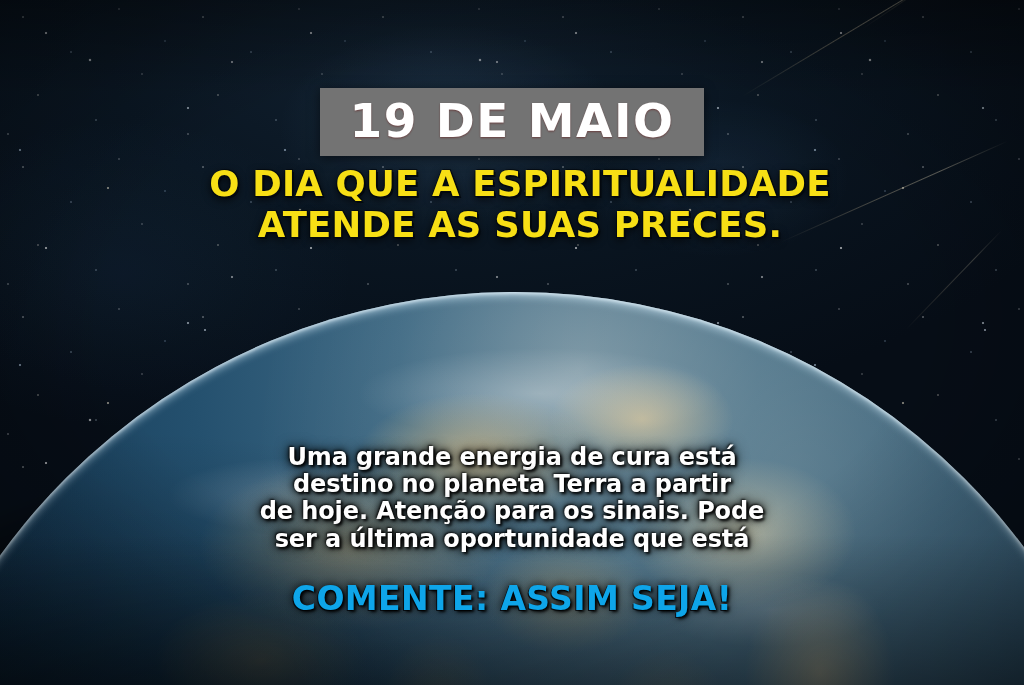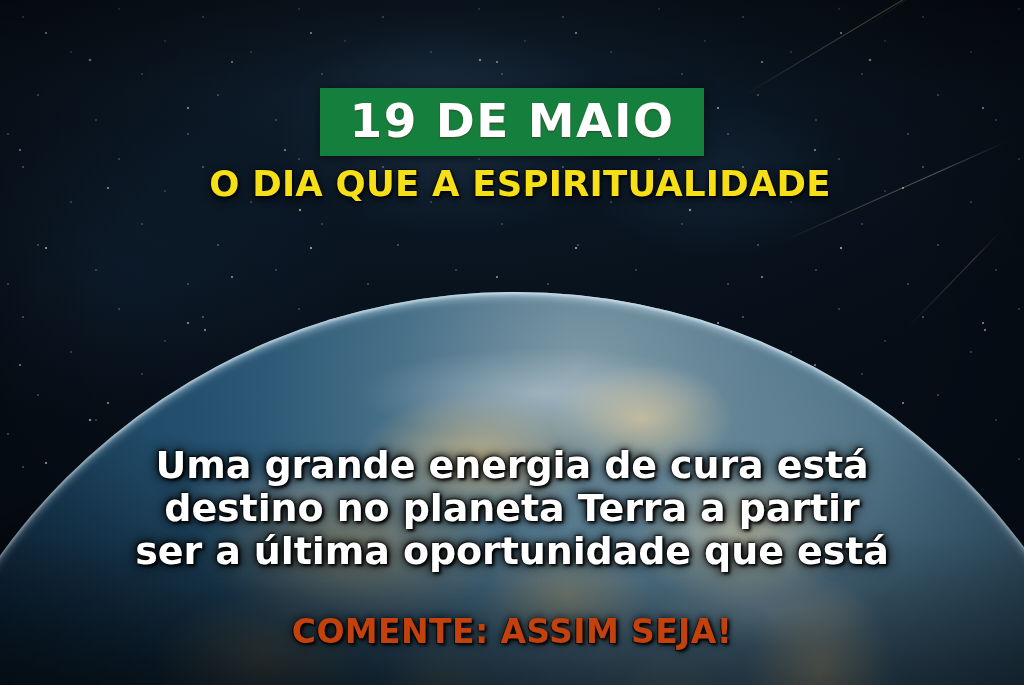--- a/index.html
+++ b/index.html
@@ -143,21 +143,21 @@
   }
 
   
   .content{position:absolute;inset:0;}
 
   .banner-row{
     position:absolute;left:0;right:0;top:88px;
     display:flex;justify-content:center;
   }
   .date-banner{
-    background:#15803d;
+    background:#737373;
     padding:9px 30px 12px;
     line-height:1;
     box-shadow:0 2px 10px rgba(0,0,0,.55);
   }
   .date-banner span{
     display:block;
     font-size:47px;
     font-weight:bold;
     letter-spacing:1.5px;
     color:#ffffff;
@@ -178,36 +178,36 @@
      -1px  1px 0 rgba(3,8,14,.75),
       1px -1px 0 rgba(3,8,14,.75),
       0 3px 9px rgba(0,0,0,.85);
   }
   .headline .ln{display:block;white-space:nowrap;}
 
   .body-copy{
     position:absolute;left:34px;right:34px;top:444px;
     text-align:center;
     color:#ffffff;
-    font-size:38px;
+    font-size:24px;
     font-weight:bold;
     line-height:1.135;
     letter-spacing:-.1px;
     text-shadow:
       0 0 7px rgba(0,0,0,.98),
       0 0 14px rgba(0,0,0,.92),
       2px 2px 3px rgba(0,0,0,.95),
      -1px -1px 2px rgba(0,0,0,.7);
   }
   .body-copy .ln{display:block;white-space:nowrap;}
 
   .cta{
-    position:absolute;left:0;right:0;top:612px;
+    position:absolute;left:0;right:0;top:579px;
     text-align:center;
-    color:#c2410c;
+    color:#0ea5e9;
     font-size:33px;
     font-weight:bold;
     letter-spacing:.4px;
     text-shadow:
       0 0 8px rgba(0,0,0,.95),
       2px 2px 3px rgba(0,0,0,.95),
      -1px  1px 0 rgba(4,8,14,.8);
   }
 </style>
 </head>
@@ -240,25 +240,27 @@
   <div class="content">
 
     <div class="banner-row">
       <div class="date-banner">
         <span>19 DE MAIO</span>
       </div>
     </div>
 
     <div class="headline">
       <span class="ln">O DIA QUE A ESPIRITUALIDADE</span>
+      <span class="ln">ATENDE AS SUAS PRECES.</span>
     </div>
 
     <div class="body-copy">
       <span class="ln">Uma grande energia de cura está</span>
       <span class="ln">destino no planeta Terra a partir</span>
+      <span class="ln">de hoje. Atenção para os sinais. Pode</span>
       <span class="ln">ser a última oportunidade que está</span>
     </div>
 
     <div class="cta">
       <span>COMENTE: ASSIM SEJA!</span>
     </div>
 
   </div>
 </div>
 

